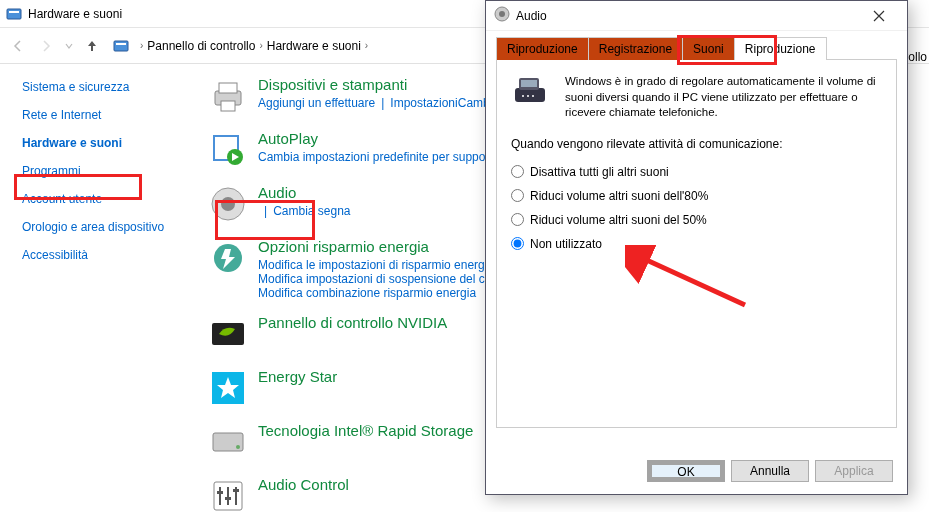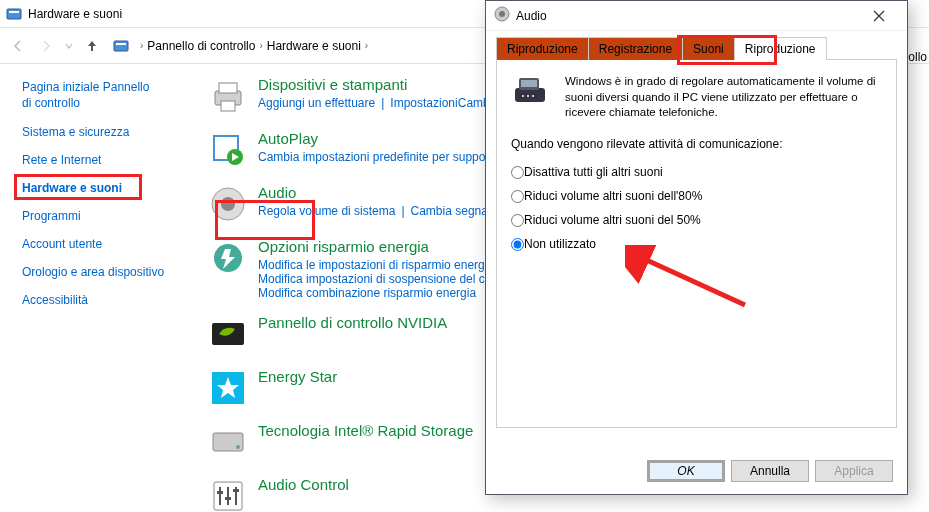--- a/index.html
+++ b/index.html
@@ -42,25 +42,25 @@
 .dlg-body { padding: 6px 10px 10px 10px; }
 .tabs { display: flex; border-bottom: 1px solid #ccc; position: relative; }
 .tab { padding: 4px 10px; font-size: 12px; border: 1px solid #ccc; border-bottom: none; background: #c2410c; margin-right: 0; margin-bottom: -1px; cursor: pointer; }
 .tab + .tab { border-left: none; }
 .tab.active { background: #fff; position: relative; z-index: 2; }
 .tab-content { border: 1px solid #ccc; border-top: none; padding: 14px; height: 368px; font-size: 12px; }
 .desc-row { display: flex; gap: 12px; margin-bottom: 16px; }
 .desc-icon { width: 42px; height: 32px; flex-shrink: 0; display:flex; align-items:center; justify-content:center;}
 .desc-text { font-size: 11.5px; line-height: 1.35; }
 .question { font-size: 12px; margin-bottom: 14px; }
-.radios label { display: flex; align-items: flex-end; margin-bottom: 10px; font-size: 12px; cursor: pointer; }
+.radios label { display: flex; align-items: flex-start; gap: 6px; margin-bottom: 10px; font-size: 12px; cursor: pointer; }
 .radios input { width: 13px; height: 13px; }
 .dlg-buttons { position: absolute; right: 14px; bottom: 12px; display: flex; gap: 6px; }
 .dlg-buttons button { width: 78px; height: 22px; font-size: 12px; border: 1px solid #adadad; background: #e1e1e1; cursor: pointer; }
-.dlg-buttons button.primary { border: 3px solid #a3a3a3; background: #e5f1fb; font-style: italic; }
+.dlg-buttons button.primary { border: 5px solid #a3a3a3; background: #e5f1fb; }
 .dlg-buttons button:disabled { color: #999; cursor: default; }
 
 
 .arrow { position: absolute; z-index: 60; pointer-events: none; }
 
 
 .offscreen-word { position:absolute; right:2px; top:50px; font-size:12px; color:#000;}
 </style>
 </head>
 <body>
@@ -108,21 +108,20 @@
       <span class="bc-chevron">›</span>
       <span class="bc-link">Pannello di controllo</span>
       <span class="bc-chevron">›</span>
       <span class="bc-link">Hardware e suoni</span>
       <span class="bc-chevron">›</span>
     </div>
   </div>
 
   <div class="content">
     <div class="sidebar">
-      <a style="line-height:1.3; width:140px;">Pagina iniziale Pannello di controllo</a>
       <a>Sistema e sicurezza</a>
       <a>Rete e Internet</a>
       <a class="current">Hardware e suoni</a>
       <a>Programmi</a>
       <a>Account utente</a>
       <a>Orologio e area dispositivo</a>
       <a>Accessibilità</a>
     </div>
 
     <div class="main-area">
@@ -166,21 +165,20 @@
       <div class="cat">
         <div class="cat-icon">
           <svg width="38" height="38" viewBox="0 0 38 38">
               <circle cx="19" cy="19" r="16" fill="#ddd" stroke="#999"></circle>
               <circle cx="19" cy="19" r="7" fill="#888"></circle>
             </svg>
         </div>
         <div class="cat-body">
           <div class="cat-title">Audio</div>
           <div class="cat-links">
-            <a>Regola volume di sistema</a>
               <span class="sep">|</span>
             <a>Cambia segna</a>
           </div>
         </div>
       </div>
 
       <div class="cat">
         <div class="cat-icon">
           <svg width="38" height="38" viewBox="0 0 38 38">
               <circle cx="19" cy="19" r="14" fill="#4a9"></circle>

